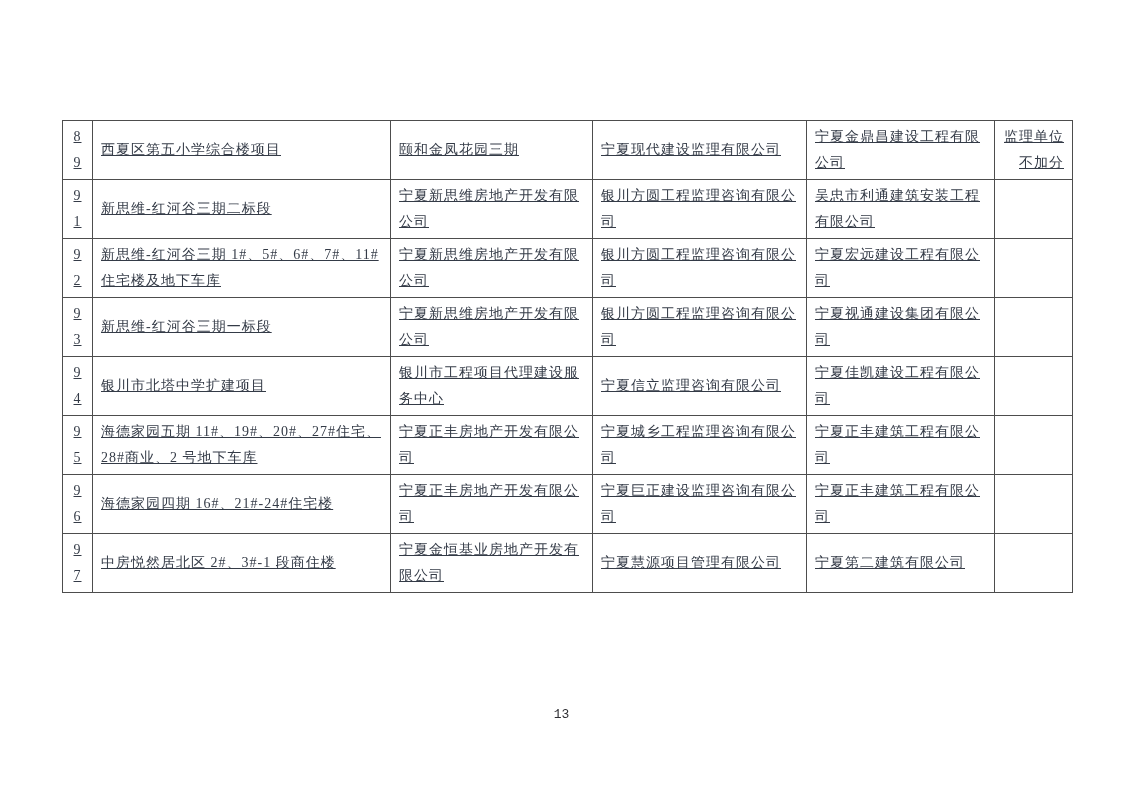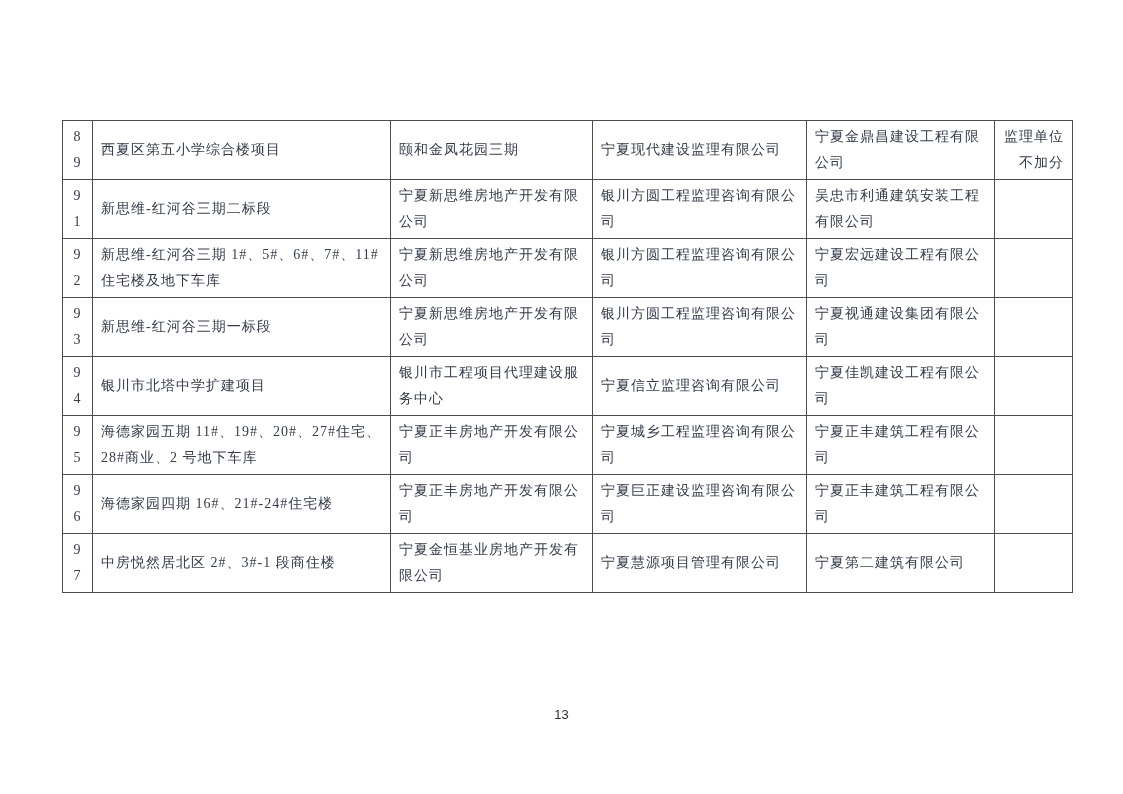--- a/index.html
+++ b/index.html
@@ -16,20 +16,21 @@
     color: #343b47;
     overflow: hidden;
   }
   table.projects {
     position: absolute;
     left: 62px;
     top: 120px;
     width: 1010px;
     border-collapse: collapse;
     table-layout: fixed;
+    text-decoration: underline;
   }
   table.projects td {
     box-sizing: border-box;
     border: 1px solid #4d4d4d;
     font-size: 14px;
     letter-spacing: 1px;
     line-height: 26px;
     height: 57px;
     padding: 3px 8px;
     vertical-align: middle;
@@ -52,21 +53,21 @@
     padding: 3px 4px;
   }
   .page-number {
     position: absolute;
     left: 0;
     right: 0;
     top: 707px;
     text-align: center;
     font-size: 13px;
     color: #2f2f33;
-    font-family: Liberation Sans, sans-serif;
+    font-family: Liberation Mono, monospace;
   }
 </style>
 </head>
 <body>
 
 <div class="page">
   <table class="projects">
     <tbody>
         <tr>
           <td class="col-num">89</td>

